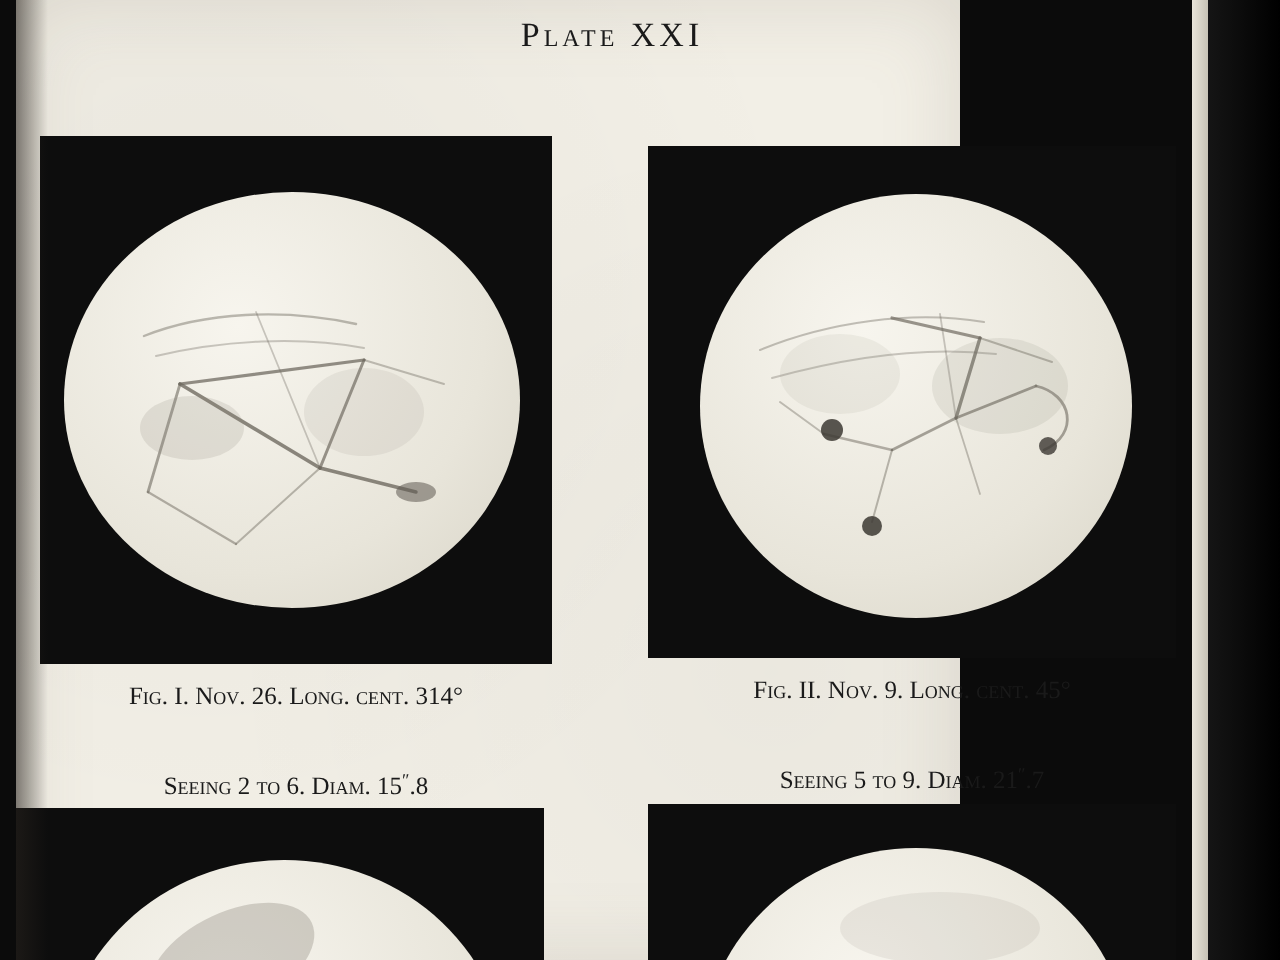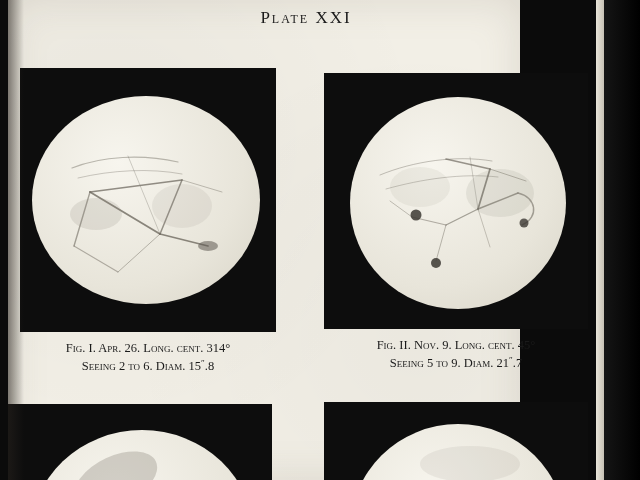--- a/index.html
+++ b/index.html
@@ -25,21 +25,20 @@
     position: absolute;
     left: 8px;
     top: 0;
     width: 472px;
     height: 480px;
     background: #f2efe6;
     background-image:
       radial-gradient(circle at 20% 30%, rgba(0,0,0,0.035), rgba(0,0,0,0) 60%),
       radial-gradient(circle at 80% 70%, rgba(0,0,0,0.03), rgba(0,0,0,0) 55%);
     box-shadow: inset 0 0 40px rgba(120,110,95,0.18);
-    padding-left: 40px;
   }
 
   
   .gutter-shadow {
     position: absolute;
     left: 0;
     top: 0;
     width: 16px;
     height: 480px;
     background: linear-gradient(to right, rgba(40,35,30,0.55), rgba(40,35,30,0));
@@ -100,21 +99,21 @@
   }
   .caption {
     margin-top: 7px;
     text-align: center;
     color: #1a1a1a;
     line-height: 1.45;
     font-size: 12.5px;
     font-variant: small-caps;
     white-space: nowrap;
   }
-  .caption .line2 { font-variant: small-caps; }
+  .caption .line2 { font-variant: small-caps; margin-top: 27px; }
   sup.prime {
     font-size: 9px;
     vertical-align: 0.45em;
   }
 </style>
 </head>
 <body>
 
 <div class="scan-bg"></div>
 
@@ -139,21 +138,21 @@
             <path d="M150 84 L190 96" stroke-width="1.0" opacity="0.4"></path>
             <path d="M96 60 L128 138" stroke-width="0.9" opacity="0.35"></path>
           </g>
           <ellipse cx="176" cy="150" rx="10" ry="5" fill="#5f5a52" opacity="0.55"></ellipse>
           <ellipse cx="64" cy="118" rx="26" ry="16" fill="#8a857a" opacity="0.18"></ellipse>
           <ellipse cx="150" cy="110" rx="30" ry="22" fill="#8a857a" opacity="0.12"></ellipse>
         </svg>
       </div>
     </div>
     <div class="caption">
-      <div class="line1">Fig. I.   Apr. 26.   Long. cent. 314°</div>
+      <div class="line1">Fig. I.   Nov. 26.   Long. cent. 314°</div>
       <div class="line2"><span>Seeing 2 to 6.   Diam. 15</span><sup class="prime">″</sup><span>.8</span></div>
     </div>
   </div>
 
   <div class="fig" style="left:316px; top:73px;">
     <div class="plate-img" style="width:264px;height:256px;">
       <div class="disc" style="left:26px;top:24px;width:216px;height:212px;">
         <svg viewBox="0 0 216 212" preserveAspectRatio="none">
           <g stroke="#6f6a60" fill="none" stroke-linecap="round">
             <path d="M30 78 C64 64, 106 58, 142 64" stroke-width="1.0" opacity="0.4"></path>

